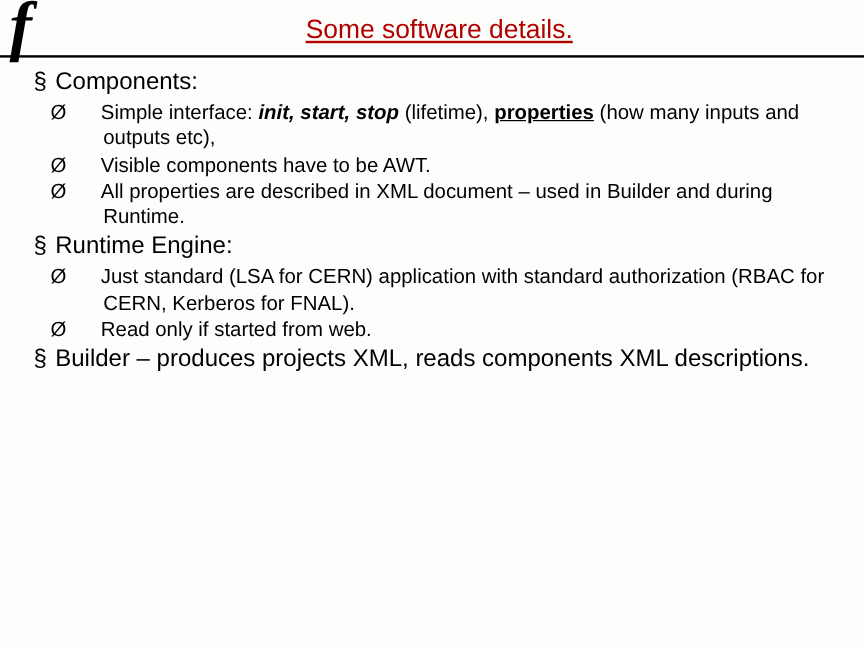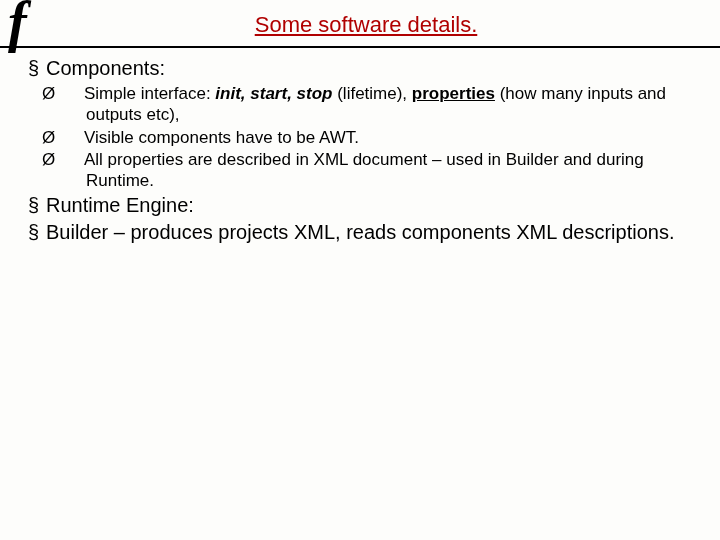--- a/index.html
+++ b/index.html
@@ -92,19 +92,25 @@
     <div class="lvl2">
       <span class="bullet">Ø</span><span>Visible components have to be AWT.</span>
     </div>
     <div class="lvl2">
       <span class="bullet">Ø</span><span>All properties are described in XML document – used in Builder and during Runtime.</span>
     </div>
 
     <div class="lvl1">
       <span class="bullet">§</span><span>Runtime Engine:</span>
     </div>
+    <div class="lvl2">
+      <span class="bullet">Ø</span><span>Just standard (LSA for CERN) application with standard authorization (RBAC for CERN, Kerberos for FNAL).</span>
+    </div>
+    <div class="lvl2">
+      <span class="bullet">Ø</span><span>Read only if started from web.</span>
+    </div>
 
     <div class="lvl1">
       <span class="bullet">§</span><span>Builder – produces projects XML, reads components XML descriptions.</span>
     </div>
 
   </div>
 </div>
 
 </body></html>

